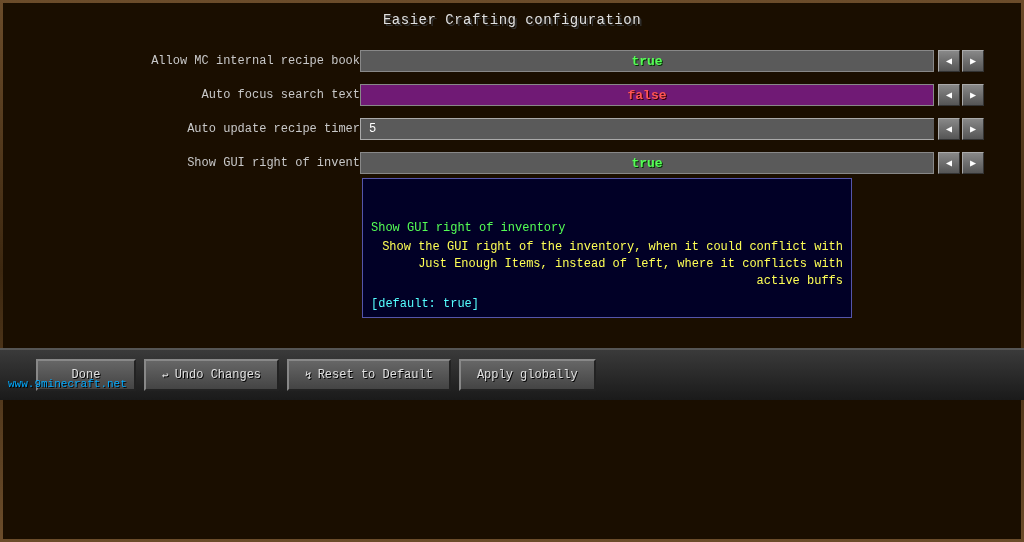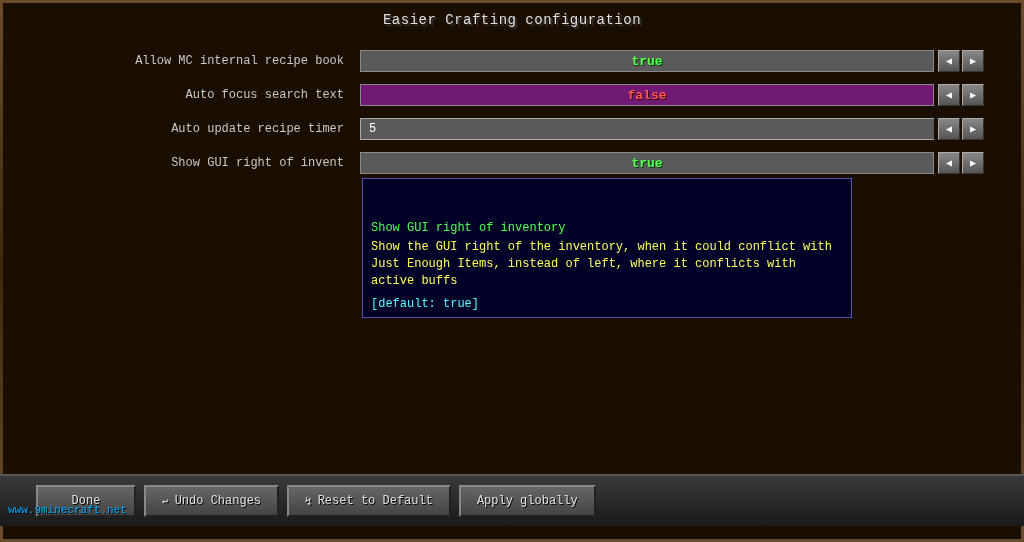--- a/index.html
+++ b/index.html
@@ -40,21 +40,21 @@
       width: 1024px;
       height: 542px;
       background: 
         radial-gradient(ellipse at center, rgba(40,20,5,0.85) 0%, rgba(15,8,0,0.95) 100%);
     }
 
     .container {
       position: relative;
       z-index: 1;
       width: 1024px;
-      height: 526px;
+      height: 400px;
       display: flex;
       flex-direction: column;
     }
 
     
     .title-bar {
       text-align: center;
       padding: 12px 0 10px 0;
       color: #e0e0e0;
       font-size: 14px;
@@ -78,21 +78,20 @@
       height: 30px;
       position: relative;
     }
 
     .config-label {
       width: 320px;
       color: #c8c8c8;
       font-size: 12px;
       font-family: 'Courier New', monospace;
       text-align: right;
-      padding-right: 16px;
       flex-shrink: 0;
     }
 
     .config-control {
       flex: 1;
       height: 22px;
       background: #5a5a5a;
       border: 1px solid #888;
       display: flex;
       align-items: center;
@@ -182,20 +181,21 @@
       font-family: 'Courier New', monospace;
       margin-bottom: 4px;
       margin-top: 36px;
     }
 
     .tooltip-desc {
       color: #ffff55;
       font-size: 12px;
       font-family: 'Courier New', monospace;
       line-height: 1.4;
+      text-align: right;
     }
 
     .tooltip-default {
       color: #55ffff;
       font-size: 12px;
       font-family: 'Courier New', monospace;
       margin-top: 8px;
     }
 
     

